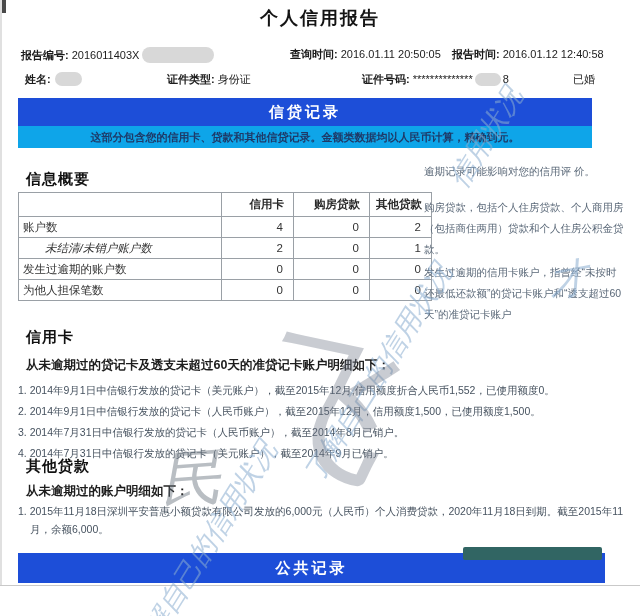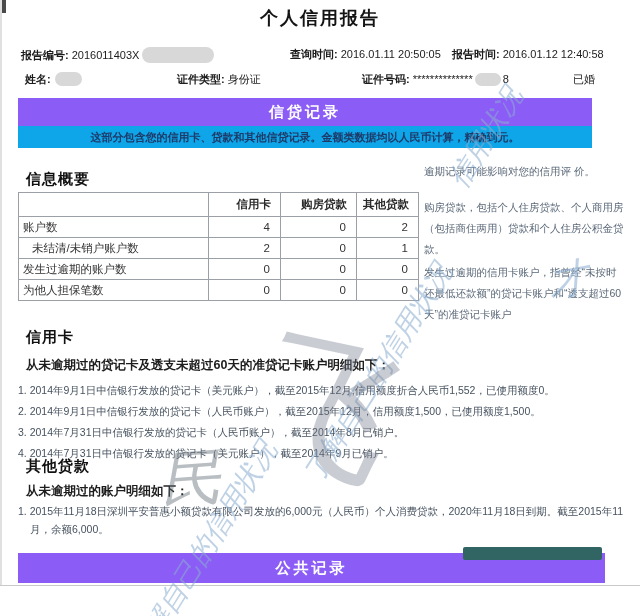--- a/index.html
+++ b/index.html
@@ -13,40 +13,40 @@
   
   .title{left:0;top:6px;width:100%;text-align:center;font-size:18px;font-weight:700;color:#141414;letter-spacing:2px;margin:0;}
   
   .meta{font-size:11px;color:#1c1c1c;white-space:nowrap;}
   .meta .lbl{font-weight:700;}
   .blob{display:inline-block;background:#d8d8d8;border-radius:8px;vertical-align:-4px;}
   .blob-report{width:72px;height:16px;margin-left:3px;}
   .blob-name{width:27px;height:14px;margin-left:4px;vertical-align:-3px;}
   .blob-id{width:26px;height:13px;margin:0 2px;vertical-align:-3px;}
   
-  .banner{background:#8b5cf6;color:#ffffff;font-weight:700;font-size:15px;letter-spacing:3px;text-align:center;}
+  .banner{background:#1d4ed8;color:#ffffff;font-weight:700;font-size:15px;letter-spacing:3px;text-align:center;}
   .banner1{left:18px;top:98px;width:574px;height:28px;line-height:28px;}
   .subbanner{left:18px;top:126px;width:574px;height:22px;line-height:22px;background:#0ea5e9;color:#1e3a68;font-weight:700;font-size:11px;text-align:center;}
   .banner2{left:18px;top:553px;width:587px;height:30px;line-height:30px;}
   .teal-strip{left:463px;top:547px;width:139px;height:13px;background:#316563;border-radius:2px;}
   
   .sect{font-size:15px;font-weight:700;color:#111;letter-spacing:1px;margin:0;}
   .h-summary{left:26px;top:170px;}
   .h-cc{left:26px;top:328px;}
   .h-ol{left:26px;top:457px;}
   .subhead{font-size:12.5px;font-weight:700;color:#1d1d1d;margin:0;}
   .sh-cc{left:26px;top:357px;}
   .sh-ol{left:26px;top:483px;}
   
   .summary-table{left:18px;top:192px;border-collapse:collapse;table-layout:fixed;font-size:11.5px;color:#333;}
   .summary-table td,.summary-table th{border:1px solid #9aa0a6;padding:0;white-space:nowrap;overflow:hidden;}
   .summary-table thead th{height:23px;font-weight:600;text-align:right;padding-right:9px;color:#2a2a2a;}
   .summary-table tbody td{height:20px;}
   .summary-table .rowlabel{width:176px;text-align:left;padding-left:4px;}
-  .summary-table .rowlabel.indent{padding-left:13px;}
+  .summary-table .rowlabel.indent{padding-left:26px;font-style:italic;}
   .summary-table .num{text-align:right;padding-right:10px;}
   .col-c1{width:72px;} .col-c2{width:76px;} .col-c3{width:62px;}
   
   .note{width:202px;font-size:10.5px;color:#5a6878;line-height:21px;}
   .note1{left:424px;top:164px;line-height:15px;}
   .note2{left:424px;top:197px;}
   .note3{left:424px;top:262px;}
   
   .detail-list{list-style:none;margin:0;padding:0;font-size:10.5px;color:#46525f;}
   .cc-list{left:18px;top:380px;width:608px;line-height:21px;}
@@ -83,21 +83,21 @@
     <span>2016.01.11 20:50:05</span>
   </div>
   <div class="abs meta" style="left:452px;top:47px;">
     <span class="lbl">报告时间:</span>
     <span>2016.01.12 12:40:58</span>
   </div>
 
   <div class="abs meta" style="left:25px;top:72px;">
     <span class="lbl">姓名:</span><span class="blob blob-name"></span>
   </div>
-  <div class="abs meta" style="left:177px;top:72px;">
+  <div class="abs meta" style="left:167px;top:72px;">
     <span class="lbl">证件类型:</span>
     <span>身份证</span>
   </div>
   <div class="abs meta" style="left:362px;top:72px;">
     <span class="lbl">证件号码:</span>
     <span>**************</span><span class="blob blob-id"></span><span>8</span>
   </div>
   <div class="abs meta lbl" style="left:573px;top:72px;">已婚</div>
 
   <div class="abs banner banner1">信贷记录</div>

